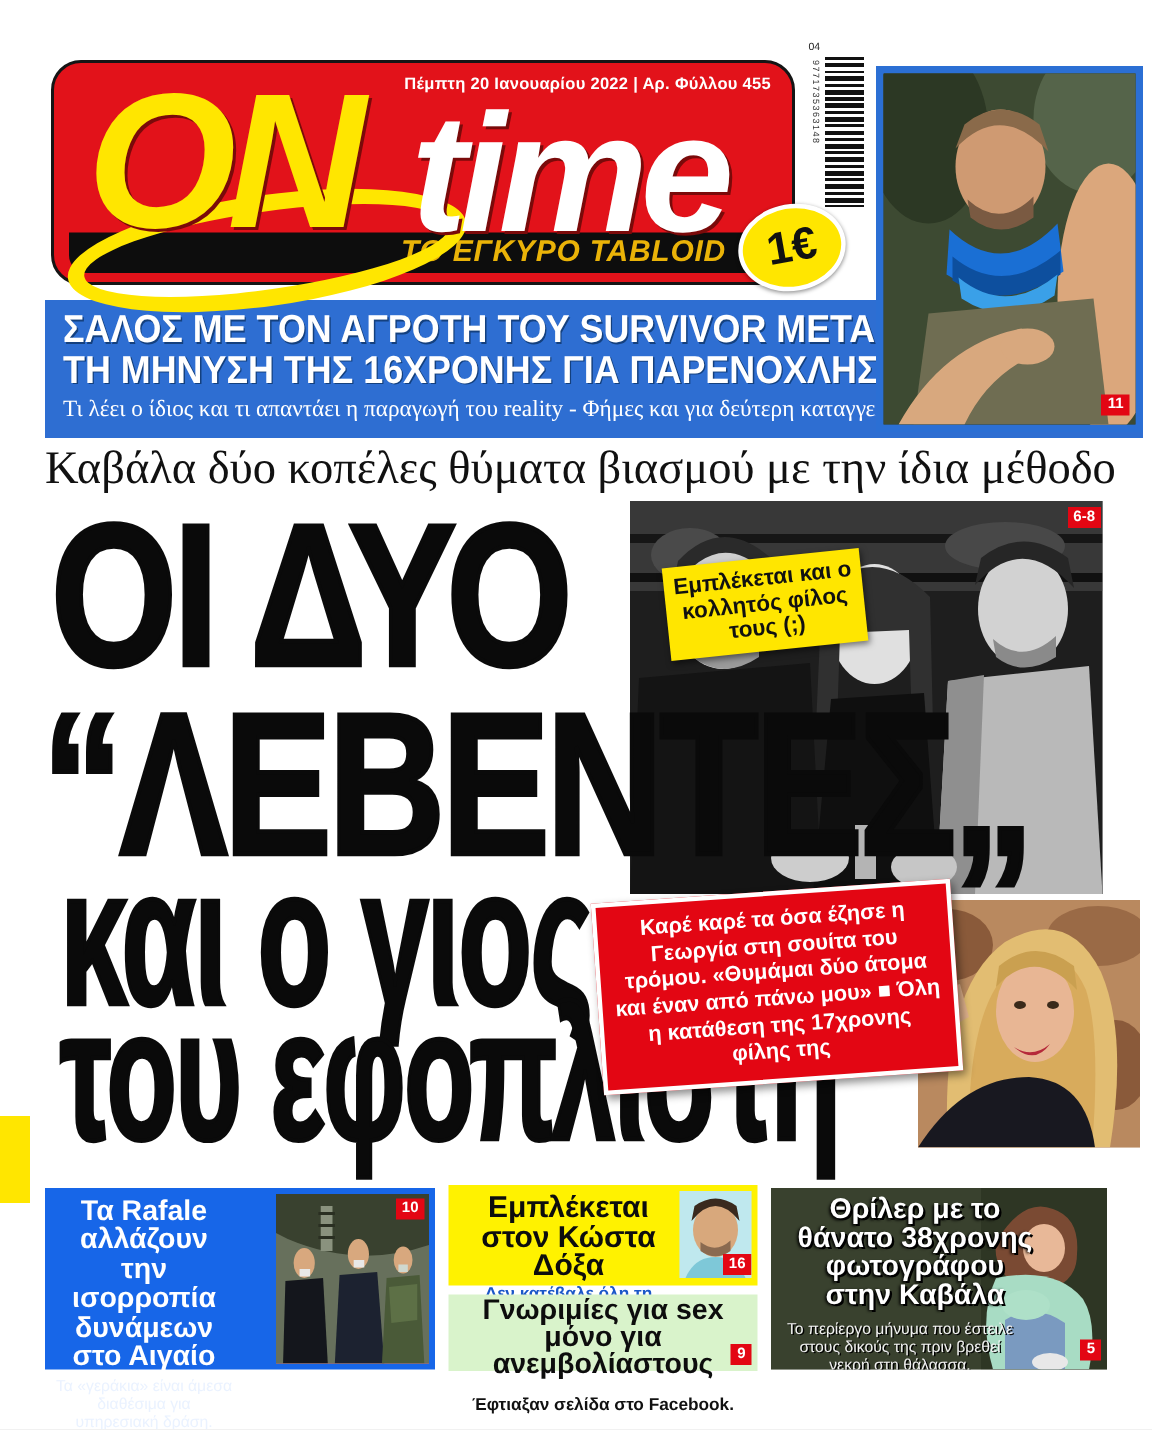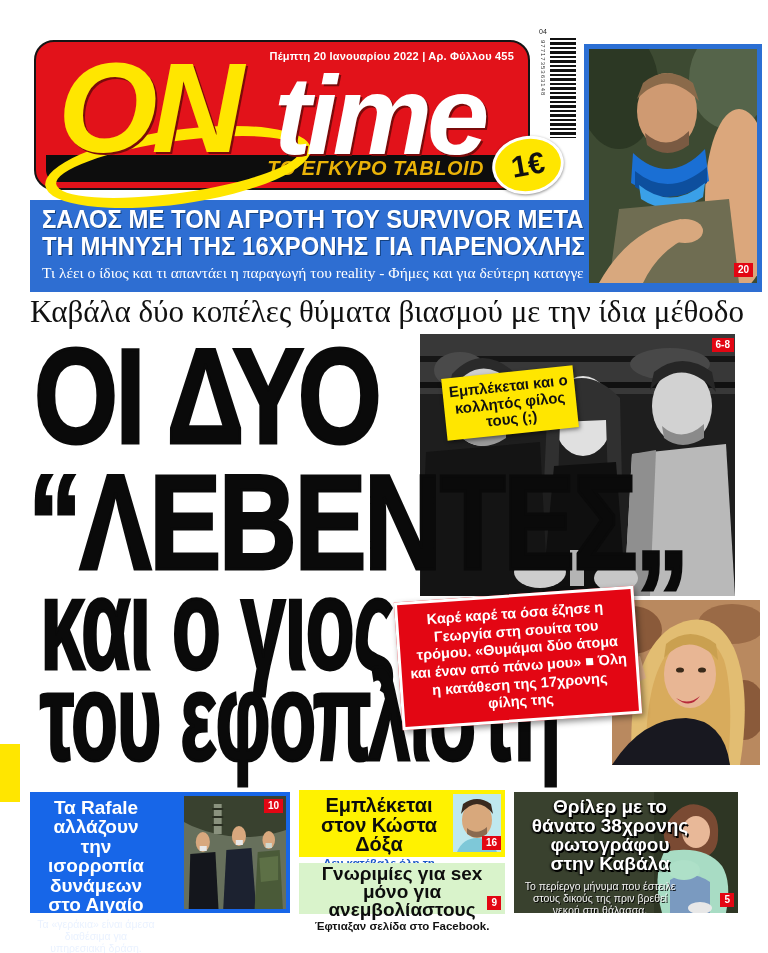--- a/index.html
+++ b/index.html
@@ -147,21 +147,21 @@
   #doxas-text { flex:1; text-align:center; padding-top:2px; }
   #doxas-title { color:#0d0d0d; font-weight:bold; font-size:20px; line-height:.98; }
   #doxas-sub { margin-top:2px; color:#1a57c8; font-weight:bold; font-size:11.5px; }
   #doxas-photo { position:relative; width:48px; height:58px; background:#bfe8ee; overflow:hidden; }
 
   #dating-box {
     left:299px; top:863px; width:206px; height:51px; background:#d9f3cb;
     z-index:2; text-align:center; padding-top:2px;
   }
   #dating-title { color:#0d0d0d; font-weight:bold; font-size:19px; line-height:.95; }
-  #dating-sub { color:#111; font-weight:bold; font-size:11.5px; margin-top:1px; }
+  #dating-sub { color:#111; font-weight:bold; font-size:11.5px; margin-top:12px; }
 
   #kavala-box {
     left:514px; top:792px; width:224px; height:121px; z-index:2;
     background:#39412e; overflow:hidden;
   }
   #kavala-title {
     position:absolute; left:16px; top:5px; width:160px; text-align:center;
     color:#fff; font-weight:bold; font-size:19px; line-height:1.0;
     text-shadow:1.5px 1.5px 0 #000, -1px 1px 2px #000; z-index:3;
   }
@@ -206,21 +206,21 @@
       <ellipse cx="78" cy="62" rx="30" ry="38" fill="#cf9a72"></ellipse>
       <path d="M48 50 Q78 18 110 52 L104 34 Q78 14 54 34 Z" fill="#8a6a4a"></path>
       <path d="M56 84 Q78 104 100 82 L100 96 Q78 112 58 96 Z" fill="#7a5a42"></path>
       <path d="M44 104 Q80 138 116 100 L120 132 Q80 158 42 134 Z" fill="#1a6fd4"></path>
       <path d="M46 122 Q80 150 118 118 L118 134 Q80 160 46 138 Z" fill="#0d4f9e"></path>
       <path d="M50 136 Q82 162 116 134 L114 148 Q82 170 52 150 Z" fill="#3aa0e8"></path>
       <path d="M30 160 L140 150 L150 234 L20 234 Z" fill="#6f6d52"></path>
       <path d="M10 234 Q40 180 92 170 L104 186 Q70 200 54 234 Z" fill="#d8a87e"></path>
       <ellipse cx="96" cy="182" rx="18" ry="12" fill="#d8a87e"></ellipse>
     </svg>
-    <span class="page-badge" style="right:4px; bottom:6px;">20</span>
+    <span class="page-badge" style="right:4px; bottom:6px;">11</span>
   </div>
 
   <div id="banner" class="abs">
     <div class="banner-line">ΣΑΛΟΣ ΜΕ ΤΟΝ ΑΓΡΟΤΗ ΤΟΥ SURVIVOR ΜΕΤΑ</div>
     <div class="banner-line">ΤΗ ΜΗΝΥΣΗ ΤΗΣ 16ΧΡΟΝΗΣ ΓΙΑ ΠΑΡΕΝΟΧΛΗΣΗ</div>
     <div id="banner-sub">Τι λέει ο ίδιος και τι απαντάει η παραγωγή του reality - Φήμες και για δεύτερη καταγγελία</div>
   </div>
 
   <div id="deck" class="abs">Καβάλα δύο κοπέλες θύματα βιασμού με την ίδια μέθοδο</div>
 

